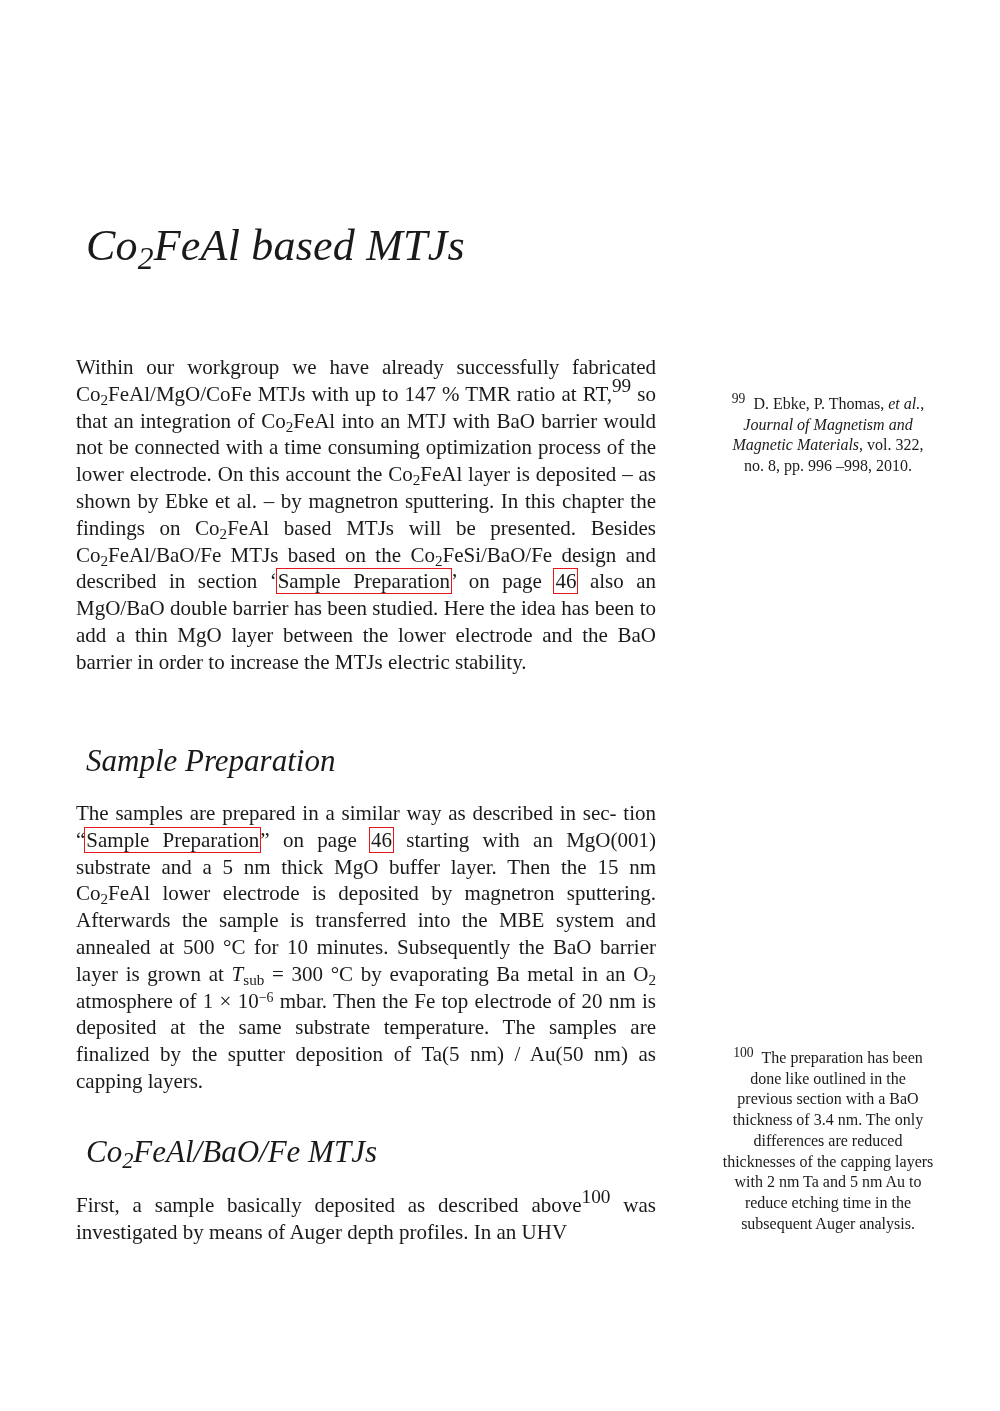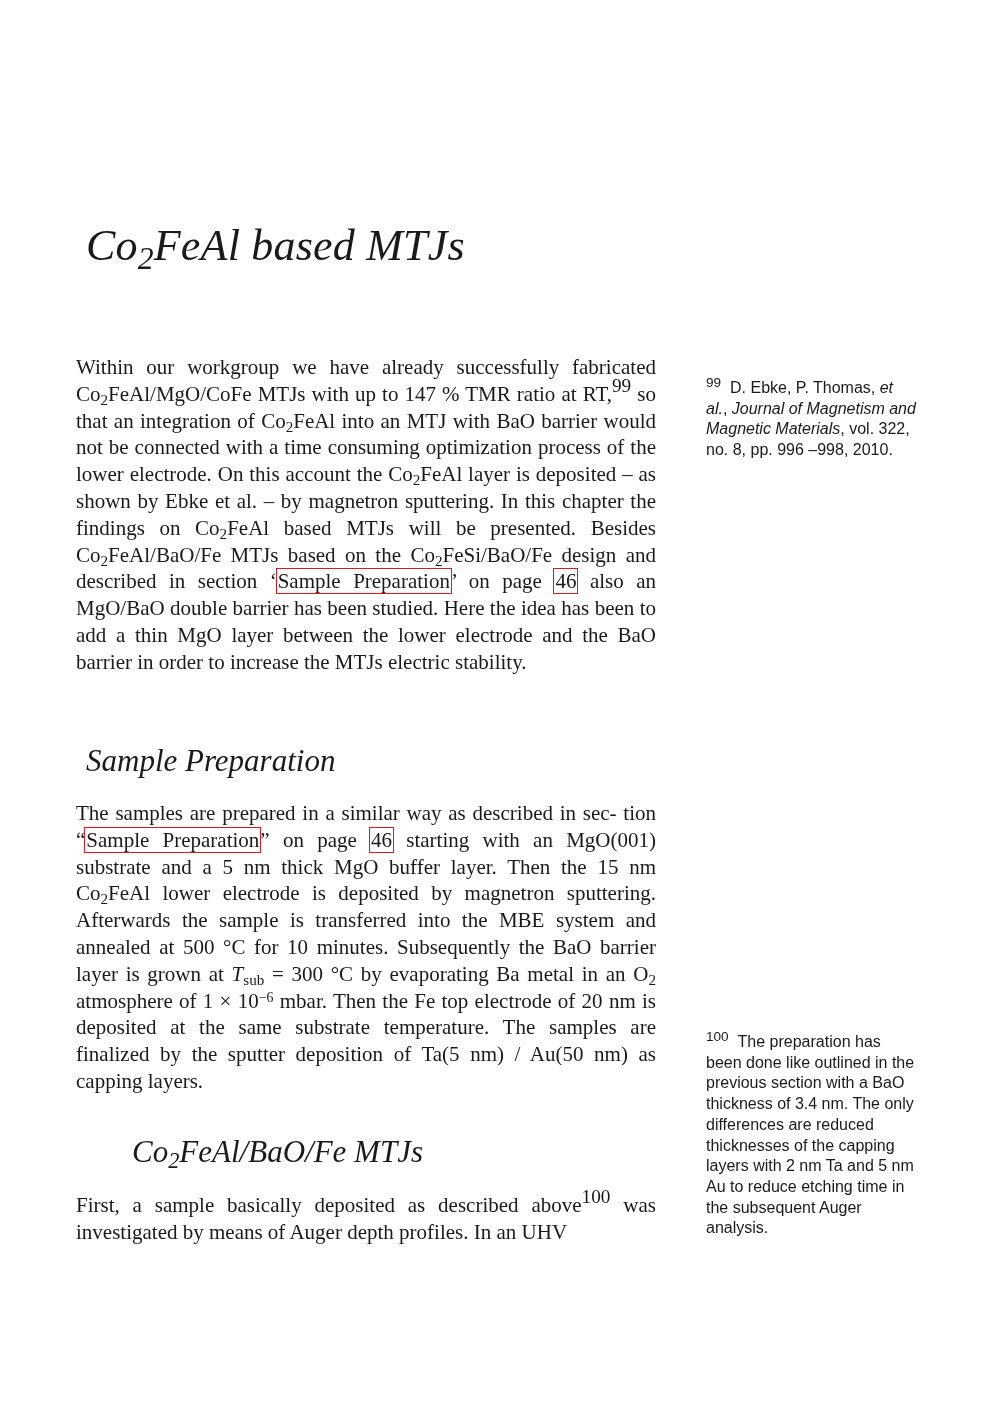--- a/index.html
+++ b/index.html
@@ -21,22 +21,22 @@
     font-size: 21px; line-height: 26.8px; text-align: justify;
     margin: 0;
   }
   .section-title {
     position: absolute; left: 86px;
     font-family: "Liberation Serif", serif; font-style: italic;
     font-size: 31px; line-height: 36px; margin: 0; font-weight: normal;
   }
   .margin-note {
     position: absolute; left: 706px; width: 212px;
-    font-family: Liberation Sans, sans-serif;
-    font-size: 16px; line-height: 20.7px; margin: 0; text-align: left;
+    font-family: Liberation Serif, serif;
+    font-size: 16px; line-height: 20.7px; margin: 16px; text-align: center;
   }
   sub { font-size: 0.72em; vertical-align: -0.28em; line-height: 0; }
   sup { font-size: 0.66em; vertical-align: 0.45em; line-height: 0; }
   .osf { font-variant: small-caps; font-size: 0.92em; }
   .link-box {
     outline: 1.5px solid #e3181d; outline-offset: 0px;
     padding: 0 1px; cursor: pointer;
   }
   .it { font-style: italic; }
 </style>
@@ -48,15 +48,15 @@
 <p class="body-col" style="top:354px;"><span>Within our workgroup we have already successfully fabricated </span><span>Co</span><sub>2</sub><span>FeAl/MgO/CoFe MTJs with up to 147 % TMR ratio at RT,</span><sup class="osf">99</sup><span> so that an integration of </span><span>Co</span><sub>2</sub><span>FeAl into an MTJ with BaO barrier would not be connected with a time consuming optimization process of the lower electrode.  On this account the </span><span>Co</span><sub>2</sub><span>FeAl layer is deposited – as shown by Ebke et al. – by magnetron sputtering. In this chapter the findings on </span><span>Co</span><sub>2</sub><span>FeAl based MTJs will be presented.  Besides </span><span>Co</span><sub>2</sub><span>FeAl/BaO/Fe MTJs based on the </span><span>Co</span><sub>2</sub><span>FeSi/BaO/Fe design and described in  section ‘</span><span class="link-box">Sample Preparation</span><span>’ on page </span><span class="link-box">46</span><span> also an MgO/BaO double barrier has been studied. Here the idea has been to add a thin MgO layer between the lower electrode and the BaO barrier in order to increase the MTJs electric stability.</span></p>
 
 <p class="margin-note" style="top:378px;"><sup class="osf" style="font-size:0.85em;">99</sup>&nbsp;&nbsp;<span>D. Ebke, P. Thomas, </span><span class="it">et al.</span><span>, </span><span class="it">Journal of Magnetism and Magnetic Materials</span><span>, vol. 322, no. 8, pp. 996 –998, 2010.</span></p>
 
 <h2 class="section-title" style="top:743px;">Sample Preparation</h2>
 
 <p class="body-col" style="top:800px;"><span>The samples are prepared in a similar way as described in  sec- tion “</span><span class="link-box">Sample Preparation</span><span>” on page </span><span class="link-box">46</span><span> starting with an MgO(001) substrate and a 5 nm thick MgO buffer layer.  Then the 15 nm </span><span>Co</span><sub>2</sub><span>FeAl lower electrode is deposited by magnetron sputtering. Afterwards the sample is transferred into the MBE system and annealed at 500 °C for 10 minutes. Subsequently the BaO barrier layer is grown at </span><span class="it">T</span><sub>sub</sub><span> = 300 °C by evaporating Ba metal in an O</span><sub>2</sub><span> atmosphere of 1 × 10</span><sup>−6</sup><span> mbar. Then the Fe top electrode of 20 nm is deposited at the same substrate temperature. The samples are finalized by the sputter deposition of Ta(5 nm) / Au(50 nm) as capping layers.</span></p>
 
 <p class="margin-note" style="top:1032px;"><sup class="osf" style="font-size:0.85em;">100</sup>&nbsp;&nbsp;<span>The preparation has been done like outlined in the previous section with a BaO thickness of 3.4 nm. The only differences are reduced thicknesses of the capping layers with 2 nm Ta and 5 nm Au to reduce etching time in the subsequent Auger analysis.</span></p>
 
-<h2 class="section-title" style="top:1134px;margin-left:46px;"><span>Co</span><sub>2</sub><span>FeAl/BaO/Fe MTJs</span></h2>
+<h2 class="section-title" style="top:1134px;"><span>Co</span><sub>2</sub><span>FeAl/BaO/Fe MTJs</span></h2>
 
 <p class="body-col" style="top:1192px;"><span>First, a sample basically deposited as described above</span><sup class="osf">100</sup><span> was investigated by means of Auger depth profiles.  In an UHV</span></p>
 
 </body></html>

